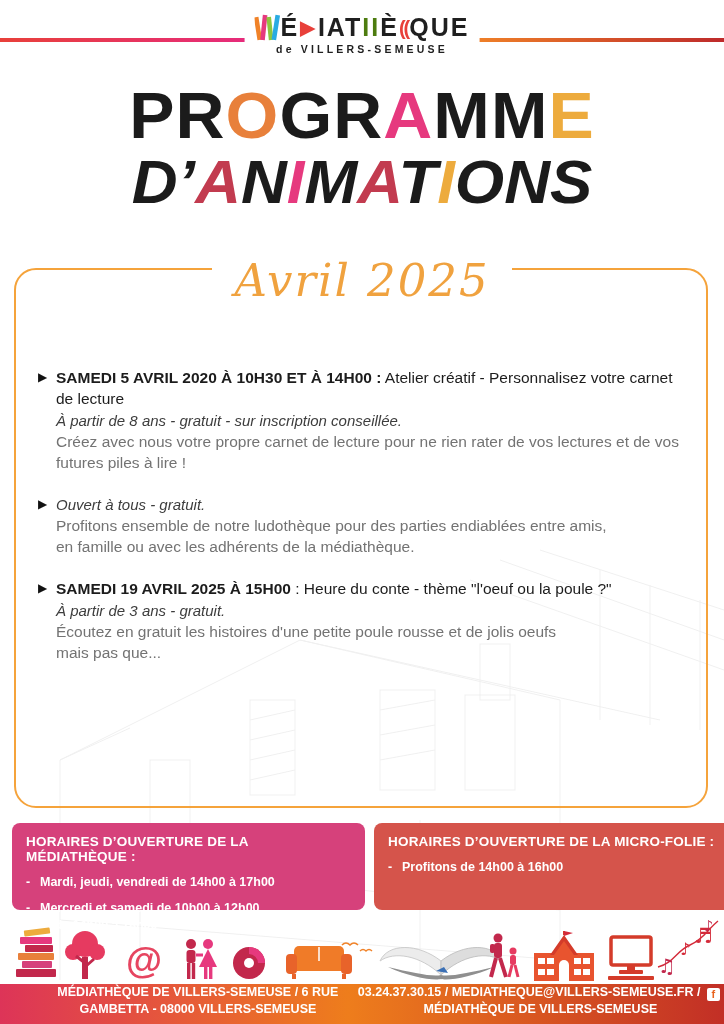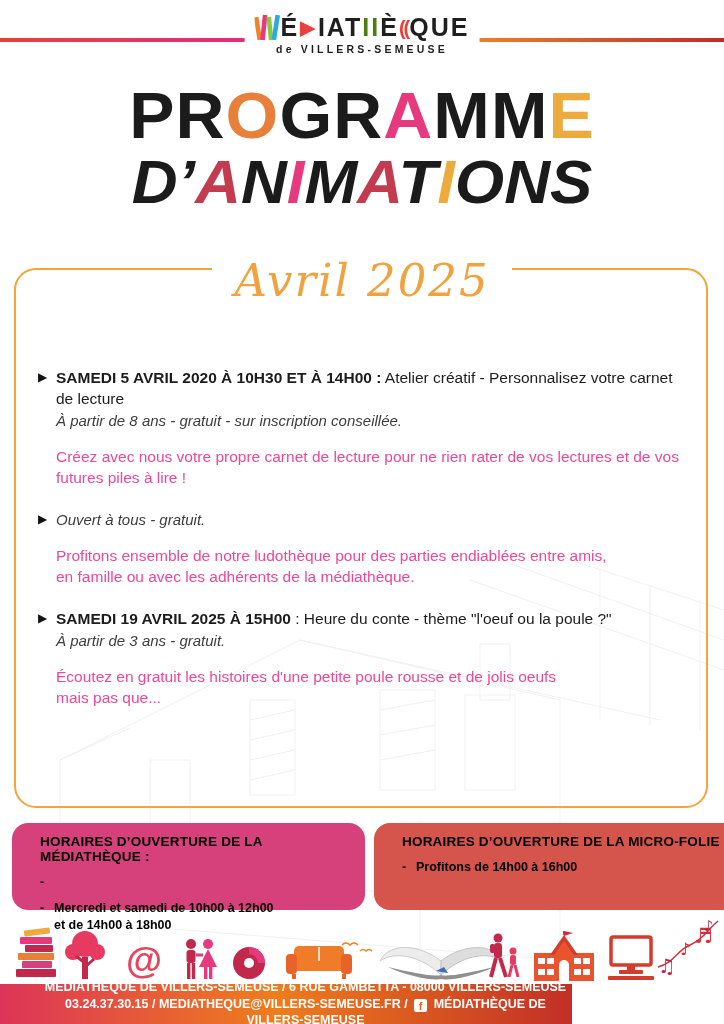--- a/index.html
+++ b/index.html
@@ -35,40 +35,40 @@
 
   
   .content-box{position:absolute;left:14px;top:268px;width:694px;height:540px;
     border:2px solid #F5A33B;border-radius:22px;z-index:1;background:transparent;}
   .events{position:absolute;left:24px;right:20px;top:98px;}
   .event{position:relative;padding-left:16px;margin-bottom:9px;}
   .bullet{position:absolute;left:-2px;top:2px;font-size:12px;color:#111;}
   .event-head{font-size:15.5px;color:#1c1c1c;line-height:1.35;}
   .event-head b{font-weight:bold;}
   .event-sub{font-size:15px;font-style:italic;color:#3d3d3d;line-height:1.35;margin-top:1px;}
-  .event-desc{font-size:15.5px;color:#ec4899;line-height:1.38;margin-top:15px;margin-bottom:21px;white-space:pre-line;}
-
-  
-  .hours{position:absolute;top:823px;border-radius:16px;color:#000000;padding:11px 28px;z-index:2;}
+  .event-desc{font-size:15.5px;color:#737373;line-height:1.38;margin-bottom:21px;white-space:pre-line;}
+
+  
+  .hours{position:absolute;top:823px;border-radius:8px;color:#ffffff;padding:11px 14px;z-index:2;}
   .hours.left{left:12px;width:353px;height:87px;}
   .hours.right{left:374px;width:402px;height:87px;}
   .hours-title{font-size:13.5px;font-weight:bold;letter-spacing:.2px;}
   .hours-item{display:flex;font-size:12.5px;font-weight:bold;margin-top:10px;line-height:1.3;}
   .hours-item .dash{width:14px;flex:none;}
   .hours-item .txt{white-space:pre-line;}
 
   
   .icons-strip{position:absolute;left:0;bottom:39px;width:724px;height:60px;z-index:2;}
   .icons-strip .ic{position:absolute;bottom:0;}
   .at-glyph{font-size:37px;font-weight:bold;color:#E64560;line-height:1;}
 
   
-  .footer-bar{position:absolute;left:0;bottom:0;width:572px;height:40px;z-index:3;
+  .footer-bar{position:absolute;left:0;bottom:0;width:724px;height:40px;z-index:3;
     background:linear-gradient(90deg,#DD3458 0%,#EE7D1C 48%,#C22F26 100%);
-    display:flex;flex-direction:column;justify-content:center;text-align:center;
+    display:flex;flex-direction:row;justify-content:center;text-align:center;
     color:#fff;font-weight:bold;font-size:12.5px;line-height:1.35;padding-left:39px;}
   .fb-icon{display:inline-flex;align-items:center;justify-content:center;width:13px;height:13px;
     background:#fff;color:#E8631E;border-radius:2px;font-size:11px;font-weight:bold;
     vertical-align:-2px;margin:0 3px;}
 </style>
 </head>
 <body>
 
 <div class="top-line left"></div>
 <div class="top-line right"></div>
@@ -150,20 +150,21 @@
 mais pas que...</div>
     </div>
 
   </div>
 </div>
 
 <div class="hours left" style="background:#D6417B;">
   <div class="hours-title">HORAIRES D’OUVERTURE DE LA MÉDIATHÈQUE :</div>
   <div class="hours-item">
     <span class="dash">-</span>
+    <span class="txt">Mardi, jeudi, vendredi de 14h00 à 17h00</span>
   </div>
   <div class="hours-item">
     <span class="dash">-</span>
     <span class="txt">Mercredi et samedi de 10h00 à 12h00
 et de 14h00 à 18h00</span>
   </div>
 </div>
 
 <div class="hours right" style="background:#D5544B;">
   <div class="hours-title">HORAIRES D’OUVERTURE DE LA MICRO-FOLIE :</div>

